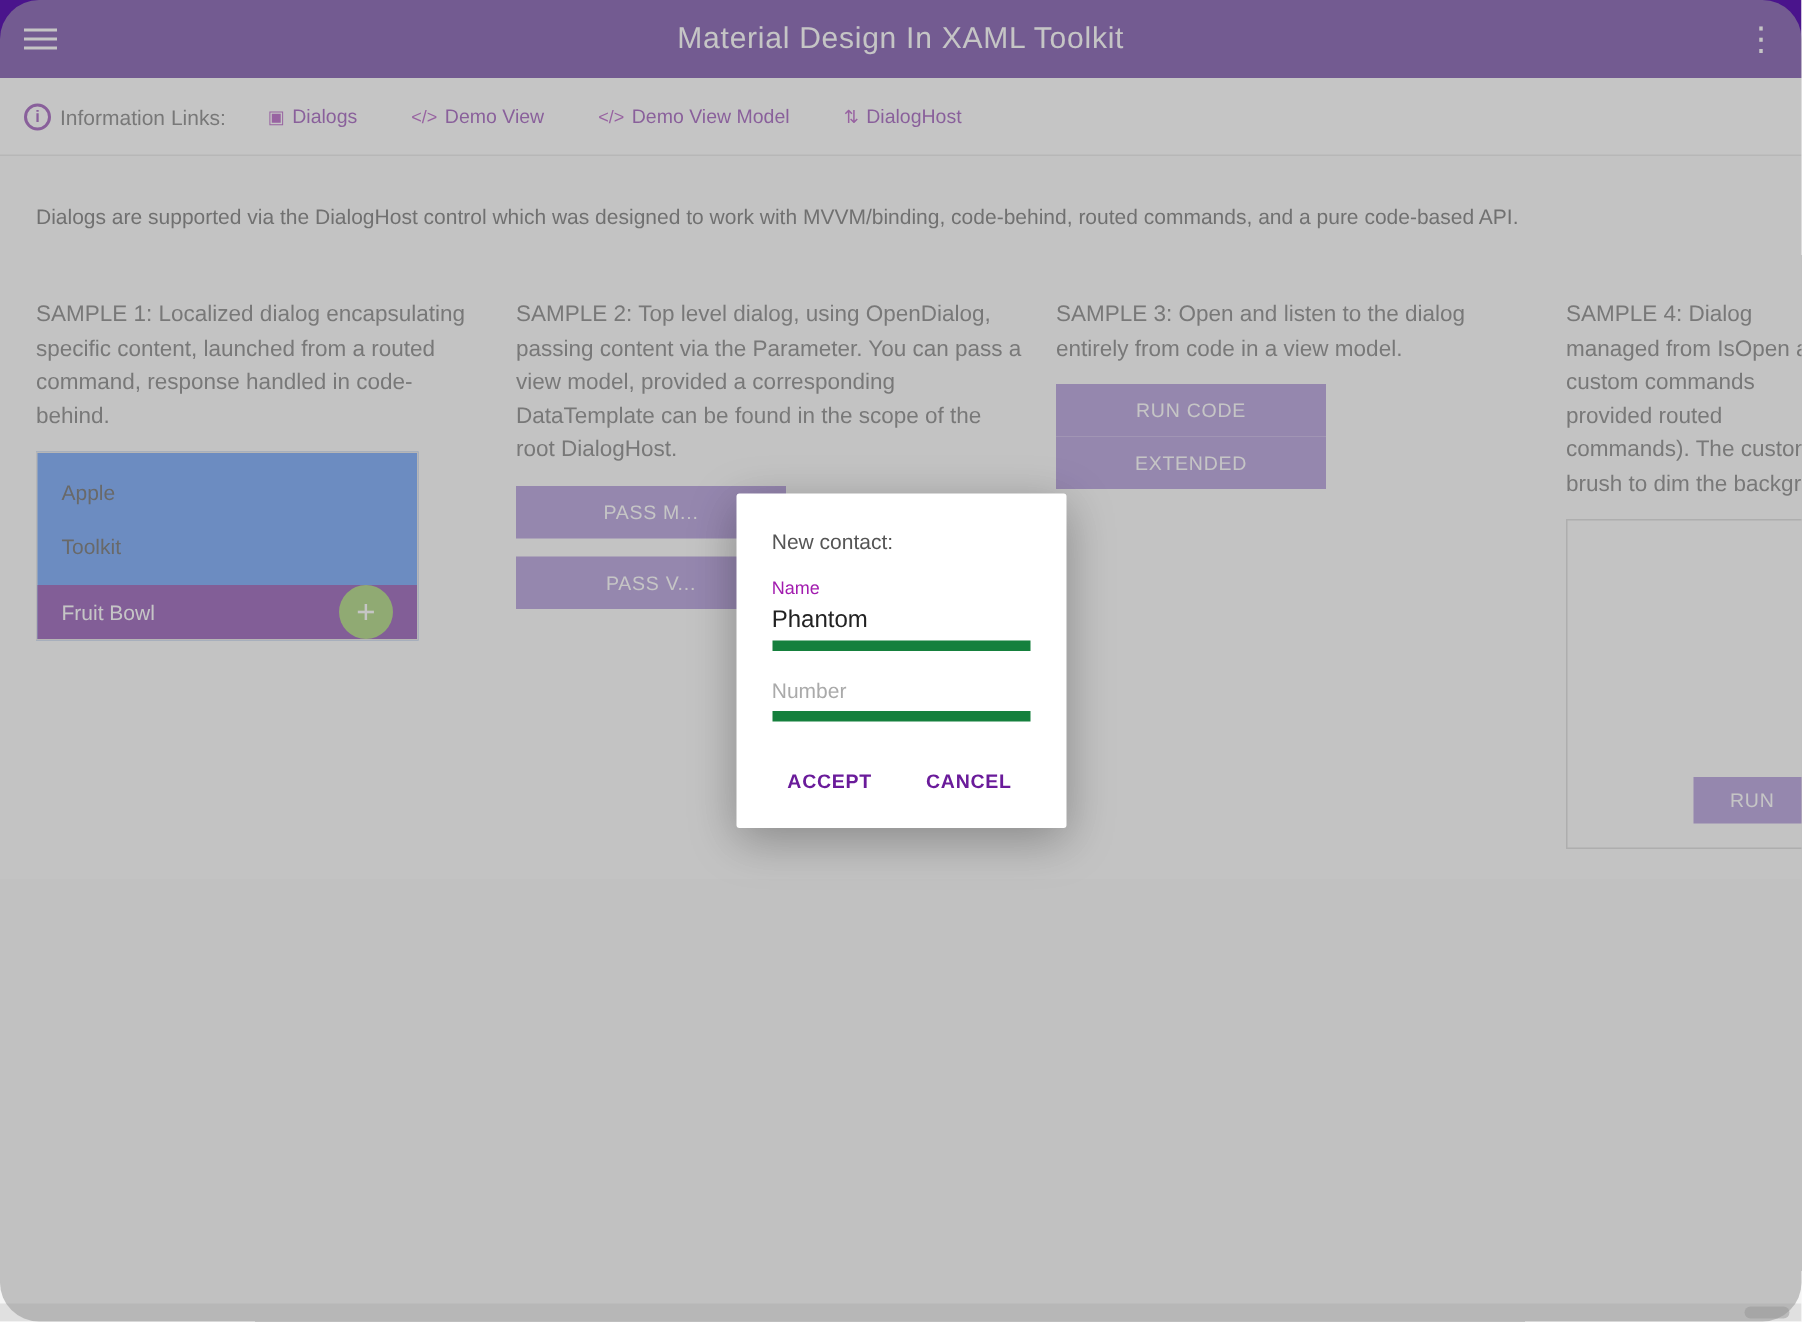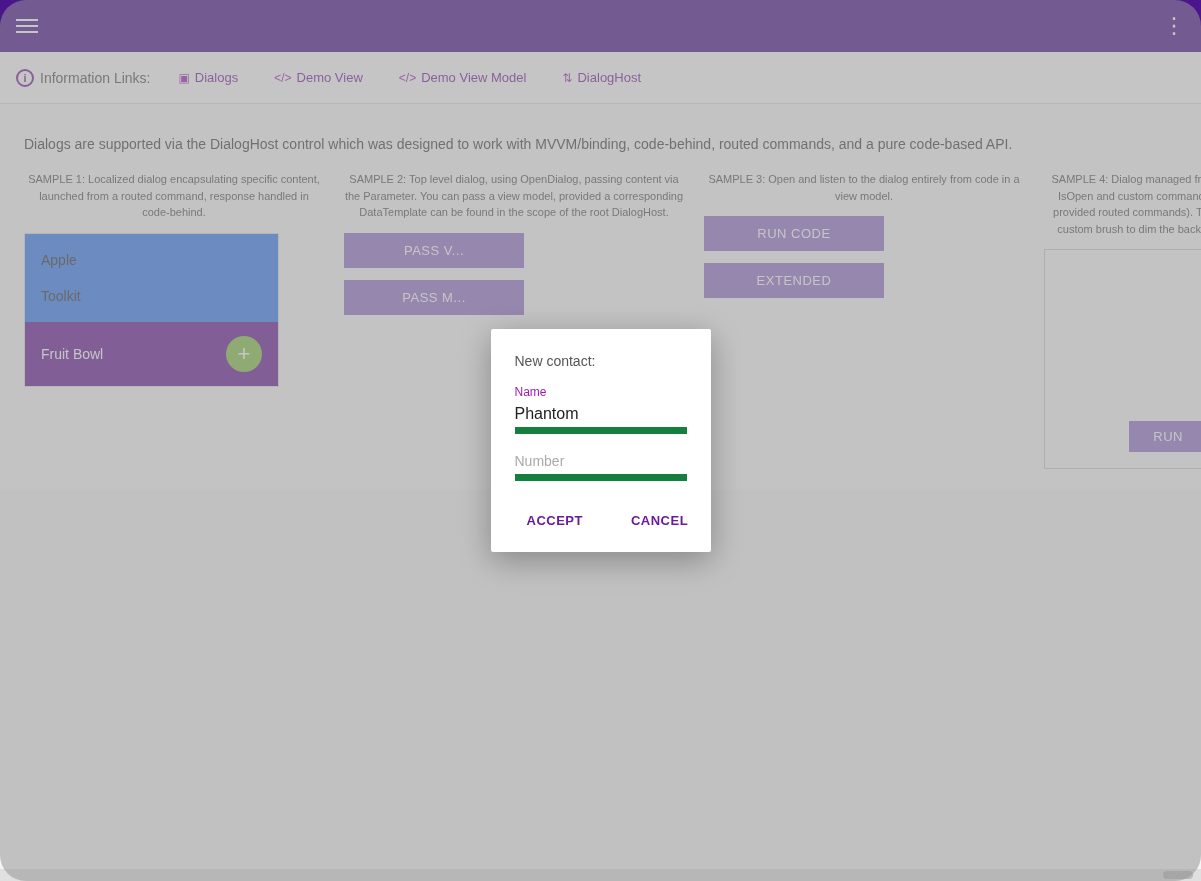--- a/index.html
+++ b/index.html
@@ -38,45 +38,45 @@
     .info-label { display: flex; align-items: center; gap: 6px; font-size: 14px; color: #555; }
     .info-icon { width: 18px; height: 18px; border-radius: 50%; border: 2px solid #7b1fa2; color: #7b1fa2; font-size: 11px; font-weight: bold; display: flex; align-items: center; justify-content: center; }
     .info-link { display: flex; align-items: center; gap: 5px; color: #7b1fa2; font-size: 13px; cursor: pointer; text-decoration: none; padding: 0 8px; }
     .info-link-icon { font-size: 12px; color: #9c27b0; }
 
     
     .main-content {
       padding: 30px 24px 20px;
       background: #fafafa;
     }
-    .description-text { font-size: 14px; color: #444; line-height: 1.5; margin-bottom: 16px; }
+    .description-text { font-size: 14px; color: #444; line-height: 1.5; margin-bottom: 44px; }
 
     
     .samples-grid {
       display: grid;
       grid-template-columns: 300px 340px 320px 1fr;
       gap: 20px;
       align-items: start;
     }
 
     .sample-section { }
-    .sample-label { font-size: 11px; color: #555; line-height: 1.5; margin-bottom: 12px; font-weight: 400; text-align: center; }
+    .sample-label { font-size: 15px; color: #555; line-height: 1.5; margin-bottom: 12px; font-weight: 400; }
 
     
     .fruit-list-card {
       border: 1px solid #ddd;
       background: #3b82f6;
       width: 255px;
     }
     .fruit-list-items { padding: 8px 0; }
     .fruit-list-item { padding: 10px 16px; font-size: 14px; color: #333; cursor: pointer; }
     .fruit-list-footer {
       background: #6a1b9a;
       color: white;
-      padding: 14px 16px;
+      padding: 0 16px;
       font-size: 14px;
       font-weight: 500;
       display: flex;
       align-items: center;
       justify-content: space-between;
     }
     .fruit-add-btn {
       width: 36px; height: 36px; border-radius: 50%;
       background: #8bc34a;
       color: white;
@@ -95,21 +95,21 @@
       border: none;
       padding: 10px 24px;
       font-size: 13px;
       font-weight: 500;
       cursor: pointer;
       letter-spacing: 0.5px;
       width: 180px;
     }
 
     
-    .sample3-buttons { display: flex; flex-direction: column; gap: 12px; margin-top: 8px; }
+    .sample3-buttons { display: flex; flex-direction: column; margin-top: 8px; }
 
     
     .sample4-run-btn {
       background: #9575cd;
       color: white;
       border: none;
       padding: 10px 28px;
       font-size: 13px;
       font-weight: 500;
       cursor: pointer;
@@ -154,21 +154,21 @@
       width: 100%;
       border: none;
       border-bottom: 7px solid #15803d;
       outline: none;
       font-size: 16px;
       color: #222;
       padding: 2px 0 4px;
       background: transparent;
     }
     .dialog-field input::placeholder { color: #aaa; font-size: 14px; }
-    .dialog-actions { display: flex; gap: 24px; padding-top: 8px; }
+    .dialog-actions { display: flex; justify-content: flex-end; gap: 12px; padding-top: 8px; }
     .dialog-btn {
       background: transparent;
       border: none;
       color: #6a1b9a;
       font-size: 13px;
       font-weight: 600;
       cursor: pointer;
       padding: 8px 12px;
       letter-spacing: 0.5px;
     }
@@ -192,20 +192,21 @@
   </style>
 </head>
 <body>
 
 <div class="header">
   <div class="header-menu-icon">
     <span></span>
       <span></span>
       <span></span>
   </div>
+  <span class="header-title">Material Design In XAML Toolkit</span>
   <span class="header-more-icon">⋮</span>
 </div>
 
 <div class="info-bar">
   <div class="info-label">
     <div class="info-icon">i</div>
     <span>Information Links:</span>
   </div>
   <a class="info-link">
     <span class="info-link-icon">▣</span>
@@ -240,22 +241,22 @@
         <div class="fruit-list-footer">
           <span>Fruit Bowl</span>
           <button class="fruit-add-btn">+</button>
         </div>
       </div>
     </div>
 
     <div class="sample-section">
       <p class="sample-label">SAMPLE 2: Top level dialog, using OpenDialog, passing content via the Parameter. You can pass a view model, provided a corresponding DataTemplate can be found in the scope of the root DialogHost.</p>
       <div class="sample2-buttons">
+        <button class="purple-btn">PASS M...</button>
         <button class="purple-btn">PASS V...</button>
-        <button class="purple-btn">PASS M...</button>
       </div>
     </div>
 
     <div class="sample-section">
       <p class="sample-label">SAMPLE 3: Open and listen to the dialog entirely from code in a view model.</p>
       <div class="sample3-buttons">
         <button class="purple-btn">RUN CODE</button>
         <button class="purple-btn">EXTENDED</button>
       </div>
     </div>

